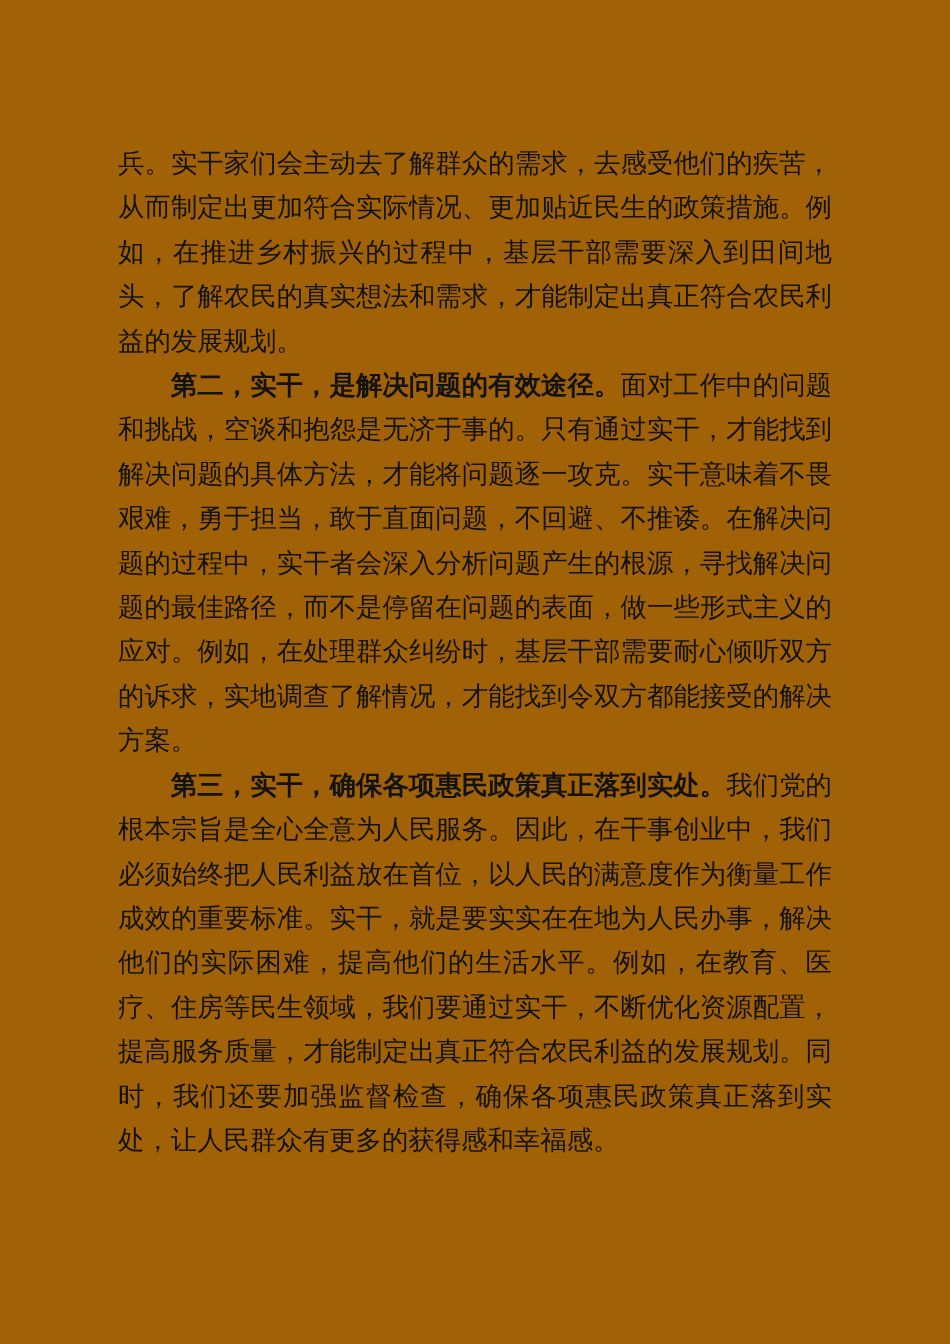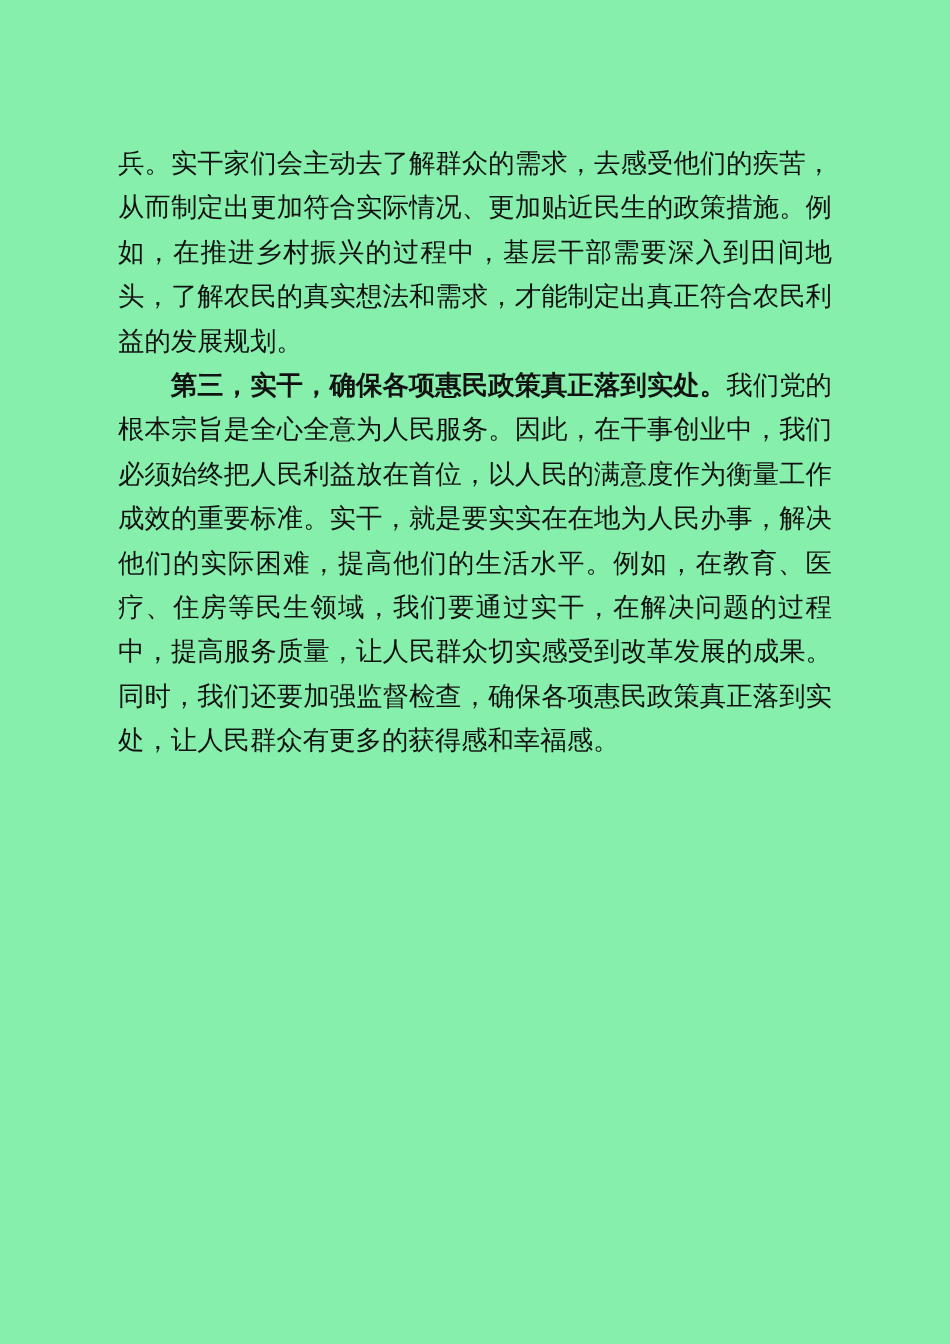--- a/index.html
+++ b/index.html
@@ -11,21 +11,21 @@
     width: 950px;
     height: 1344px;
     position: relative;
     overflow: hidden;
     font-family: "Liberation Serif", "DejaVu Serif", serif;
     color: #121212;
   }
   .page {
     position: absolute;
     inset: 0;
-    background: #86efac;
+    background: #a16207;
   }
   .text-block {
     position: absolute;
     left: 118px;
     top: 141px;
     width: 714px;
     font-size: 26.4px;
     line-height: 44.4px;
     text-align: justify;
   }
@@ -43,17 +43,18 @@
   }
 </style>
 </head>
 <body>
 
 <div class="page">
   <div class="text-block">
 
     <p class="para"><span class="lead"></span><span>兵。实干家们会主动去了解群众的需求，去感受他们的疾苦，从而制定出更加符合实际情况、更加贴近民生的政策措施。例如，在推进乡村振兴的过程中，基层干部需要深入到田间地头，了解农民的真实想法和需求，才能制定出真正符合农民利益的发展规划。</span></p>
 
+    <p class="para indent"><span class="lead">第二，实干，是解决问题的有效途径。</span><span>面对工作中的问题和挑战，空谈和抱怨是无济于事的。只有通过实干，才能找到解决问题的具体方法，才能将问题逐一攻克。实干意味着不畏艰难，勇于担当，敢于直面问题，不回避、不推诿。在解决问题的过程中，实干者会深入分析问题产生的根源，寻找解决问题的最佳路径，而不是停留在问题的表面，做一些形式主义的应对。例如，在处理群众纠纷时，基层干部需要耐心倾听双方的诉求，实地调查了解情况，才能找到令双方都能接受的解决方案。</span></p>
 
-    <p class="para indent"><span class="lead">第三，实干，确保各项惠民政策真正落到实处。</span><span>我们党的根本宗旨是全心全意为人民服务。因此，在干事创业中，我们必须始终把人民利益放在首位，以人民的满意度作为衡量工作成效的重要标准。实干，就是要实实在在地为人民办事，解决他们的实际困难，提高他们的生活水平。例如，在教育、医疗、住房等民生领域，我们要通过实干，在解决问题的过程中，提高服务质量，让人民群众切实感受到改革发展的成果。同时，我们还要加强监督检查，确保各项惠民政策真正落到实处，让人民群众有更多的获得感和幸福感。</span></p>
+    <p class="para indent"><span class="lead">第三，实干，确保各项惠民政策真正落到实处。</span><span>我们党的根本宗旨是全心全意为人民服务。因此，在干事创业中，我们必须始终把人民利益放在首位，以人民的满意度作为衡量工作成效的重要标准。实干，就是要实实在在地为人民办事，解决他们的实际困难，提高他们的生活水平。例如，在教育、医疗、住房等民生领域，我们要通过实干，不断优化资源配置，提高服务质量，才能制定出真正符合农民利益的发展规划。同时，我们还要加强监督检查，确保各项惠民政策真正落到实处，让人民群众有更多的获得感和幸福感。</span></p>
 
   </div>
 </div>
 
 </body></html>

